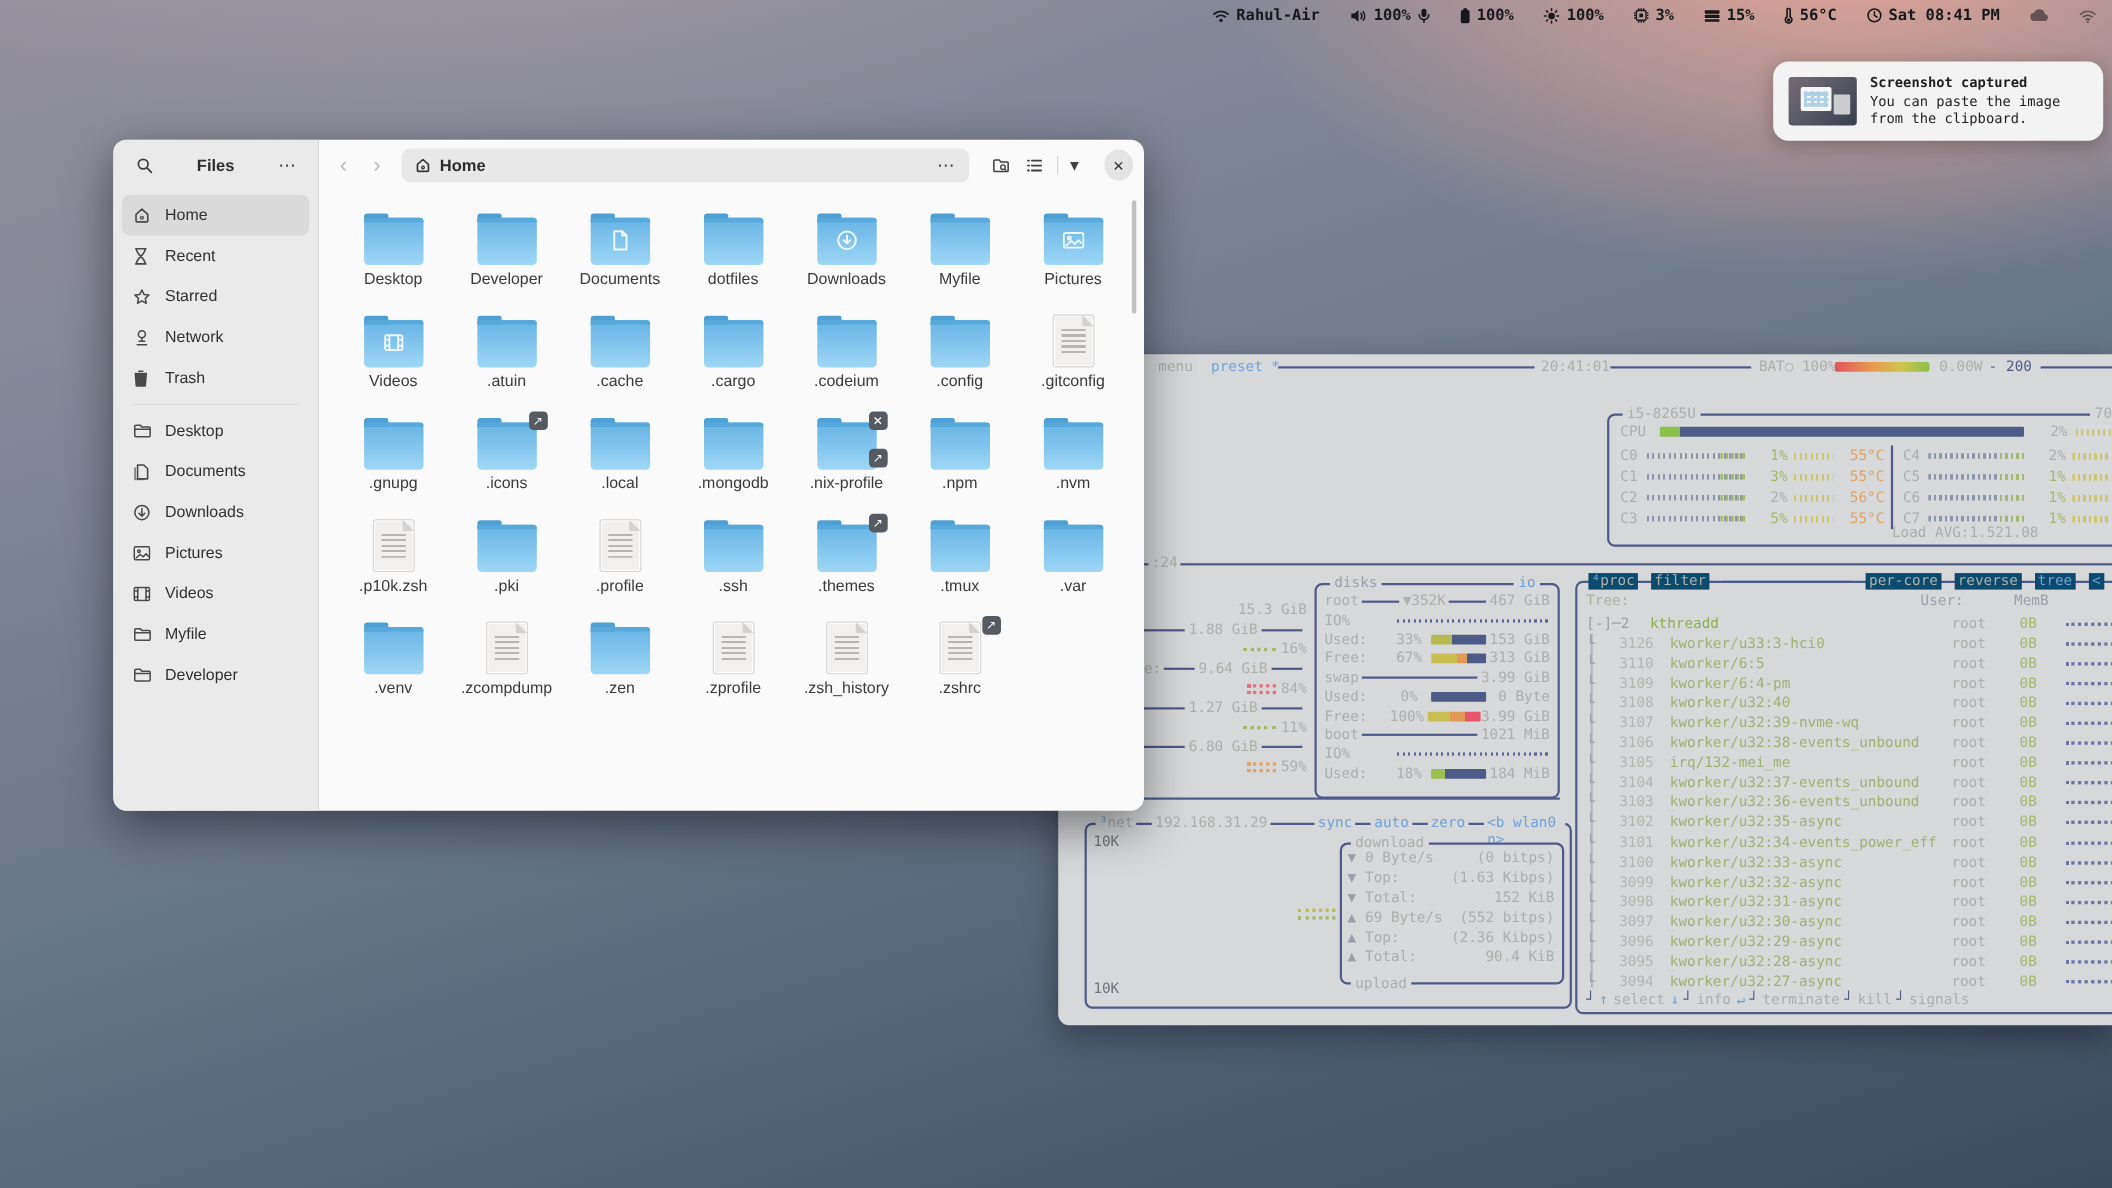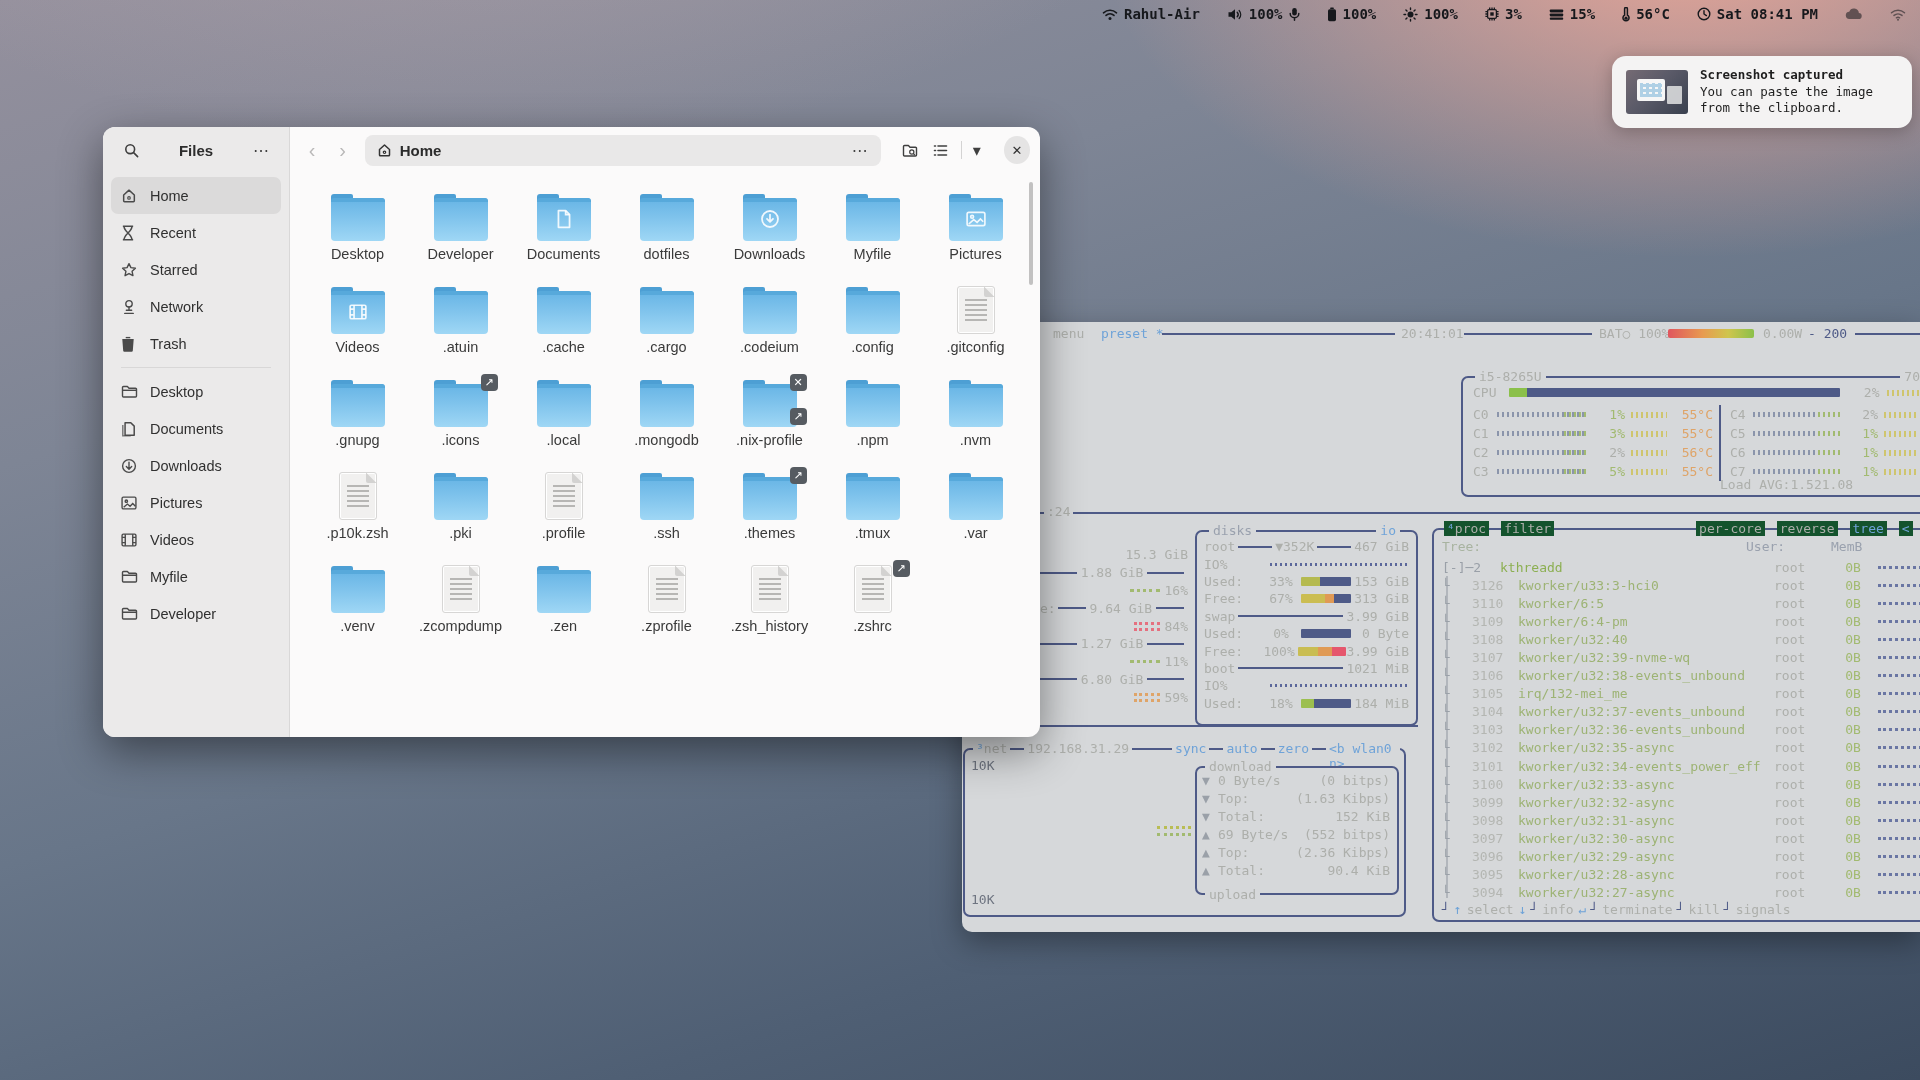--- a/index.html
+++ b/index.html
@@ -96,49 +96,49 @@
   .drow .bar { width:50px; }
   .drow .dval { flex:1; text-align:right; color:var(--gray); }
   .drow .iodots { flex:1; margin-left:4px; }
   .bar-used33 { background:linear-gradient(90deg,#b5ba50 0 38%,#4e5a87 38%); }
   .bar-free67 { background:linear-gradient(90deg,#cbbd52 0 48%,#e09a55 48% 66%,#4e5a87 66%); }
   .bar-used0  { background:#4e5a87; }
   .bar-free100{ background:linear-gradient(90deg,#c9bd52 0 42%,#e09a55 42% 70%,#e5566d 70%); }
   .bar-used18 { background:linear-gradient(90deg,#9cbf4f 0 26%,#4e5a87 26%); }
 
   
-  #net-box { left:1px; top:426px; width:443px; height:169px; }
+  #net-box { left:24px; top:426px; width:443px; height:169px; }
   #net-title { position:absolute; top:-9px; left:8px; right:4px; display:flex; gap:14px; }
   #net-title span { background:#d6d8da; padding:0 3px; }
   .scale { position:absolute; left:6px; color:var(--dark); }
   #net-inner { position:absolute; left:230px; top:16px; width:204px; height:129px;
     border:2px solid var(--frame); border-radius:7px; padding:3px 7px 0 5px; }
   .nrow { display:flex; align-items:center; height:18px; color:var(--gray); white-space:nowrap; }
   .nrow .arr { width:16px; color:#9aa0a8; }
   .nrow .nl { flex:1; }
   .nrow .nv { text-align:right; }
   #net-graph { position:absolute; left:192px; top:76px; width:34px; height:10px;
     border-top:3px dotted #b9bd55; border-bottom:3px dotted #a2ba70; }
 
   
   #proc-box { left:470px; top:206px; width:496px; height:394px; }
   #proc-title { position:absolute; top:-9px; left:10px; display:flex; gap:12px; }
-  #proc-title span { background:#14532d; padding:0 3px; }
+  #proc-title span { background:#0c4a6e; padding:0 3px; }
   #proc-title .fline { width:118px; height:2px; background:var(--frame); align-self:center; }
   #proc-cols { position:absolute; left:8px; top:9px; right:8px; display:flex; color:var(--gray2); }
   #proc-cols .c1 { flex:1; } #proc-cols .c2 { width:66px; } #proc-cols .c3 { width:56px;padding-left:19px; } #proc-cols .c4 { width:50px; }
   #proc-rows { position:absolute; left:8px; top:28px; right:4px; }
   .prow { display:flex; align-items:center; height:18.1px; white-space:nowrap; }
   .prow .branch { width:30px; color:#9aa0a8; }
   .prow.rootp .branch { width:58px; }
   .prow .pid { width:46px; color:#b4b6b2; }
   .prow .pname { flex:1; color:#9db374; overflow:hidden; }
   .prow.rootp .pname { color:#8caf52; }
   .prow .puser { width:62px; color:var(--gray); }
-  .prow .pmem { width:34px; text-align:center; color:var(--green); margin-right:8px; }
+  .prow .pmem { width:34px; text-align:left; color:var(--green); margin-right:8px; }
   #tree-vline { position:absolute; left:12px; top:46px; height:322px; border-left:2px solid #9aa0a8; opacity:.6; }
   #proc-foot { position:absolute; left:4px; bottom:3px; display:flex; align-items:center; color:var(--gray); white-space:nowrap; }
   #proc-foot .sep { color:var(--frame); margin:0 4px; }
 
   
   #files { position:absolute; left:103px; top:127px; width:937px; height:610px; border-radius:12px;
     background:#fbfafa; box-shadow:0 14px 44px rgba(0,0,0,.45); overflow:hidden; color:#3c3c3c; }
   #sidebar { position:absolute; left:0; top:0; bottom:0; width:187px; background:#ebeaea; border-right:1px solid #d9d8d8; }
   #sb-head { height:46px; display:flex; align-items:center; padding:0 14px; gap:8px; }
   #sb-title { flex:1; text-align:center; font-weight:bold; font-size:15px; color:#2d2d2d; }

